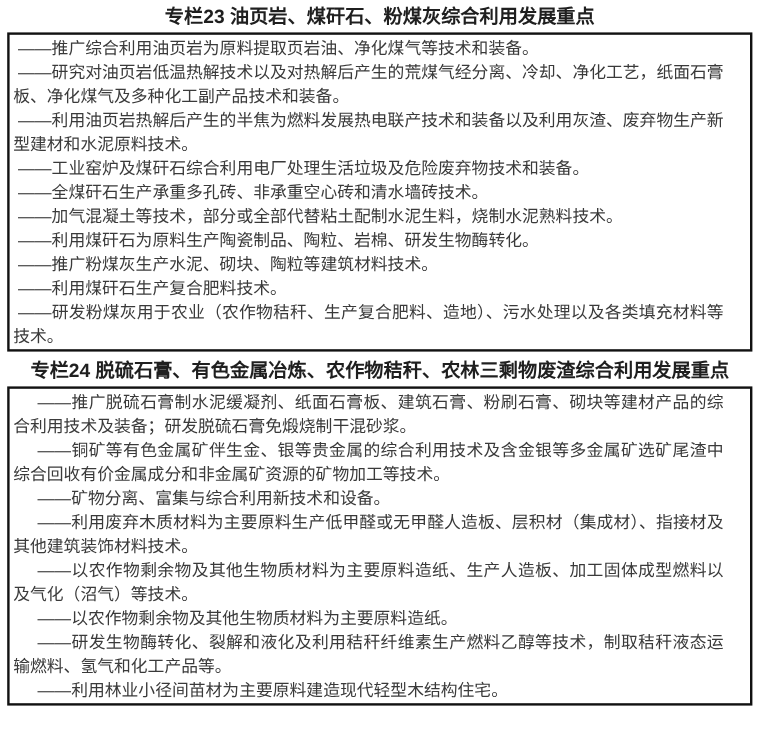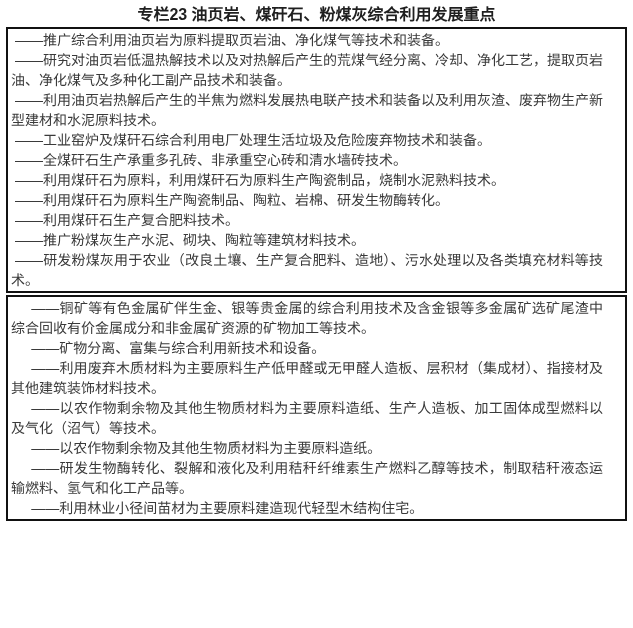--- a/index.html
+++ b/index.html
@@ -46,33 +46,35 @@
 </style>
 </head>
 <body>
 
 <div class="page">
 
   <div class="box-title">专栏23 油页岩、煤矸石、粉煤灰综合利用发展重点</div>
 
   <div class="text-box box-23">
     <p>——推广综合利用油页岩为原料提取页岩油、净化煤气等技术和装备。</p>
-    <p>——研究对油页岩低温热解技术以及对热解后产生的荒煤气经分离、冷却、净化工艺，提取页岩油、净化煤气及多种化工副产品技术和装备。</p>
+    <p>——研究对油页岩低温热解技术以及对热解后产生的荒煤气经分离、冷却、净化工艺，纸面石膏板、净化煤气及多种化工副产品技术和装备。</p>
     <p>——利用油页岩热解后产生的半焦为燃料发展热电联产技术和装备以及利用灰渣、废弃物生产新型建材和水泥原料技术。</p>
     <p>——工业窑炉及煤矸石综合利用电厂处理生活垃圾及危险废弃物技术和装备。</p>
     <p>——全煤矸石生产承重多孔砖、非承重空心砖和清水墙砖技术。</p>
-    <p>——利用煤矸石为原料，利用煤矸石为原料生产陶瓷制品，烧制水泥熟料技术。</p>
+    <p>——加气混凝土等技术，部分或全部代替粘土配制水泥生料，烧制水泥熟料技术。</p>
     <p>——利用煤矸石为原料生产陶瓷制品、陶粒、岩棉、研发生物酶转化。</p>
+    <p>——推广粉煤灰生产水泥、砌块、陶粒等建筑材料技术。</p>
     <p>——利用煤矸石生产复合肥料技术。</p>
-    <p>——推广粉煤灰生产水泥、砌块、陶粒等建筑材料技术。</p>
-    <p>——研发粉煤灰用于农业（改良土壤、生产复合肥料、造地）、污水处理以及各类填充材料等技术。</p>
+    <p>——研发粉煤灰用于农业（农作物秸秆、生产复合肥料、造地）、污水处理以及各类填充材料等技术。</p>
   </div>
 
+  <div class="box-title second">专栏24 脱硫石膏、有色金属冶炼、农作物秸秆、农林三剩物废渣综合利用发展重点</div>
 
   <div class="text-box box-24">
+    <p>——推广脱硫石膏制水泥缓凝剂、纸面石膏板、建筑石膏、粉刷石膏、砌块等建材产品的综合利用技术及装备；研发脱硫石膏免煅烧制干混砂浆。</p>
     <p>——铜矿等有色金属矿伴生金、银等贵金属的综合利用技术及含金银等多金属矿选矿尾渣中综合回收有价金属成分和非金属矿资源的矿物加工等技术。</p>
     <p>——矿物分离、富集与综合利用新技术和设备。</p>
     <p>——利用废弃木质材料为主要原料生产低甲醛或无甲醛人造板、层积材（集成材）、指接材及其他建筑装饰材料技术。</p>
     <p>——以农作物剩余物及其他生物质材料为主要原料造纸、生产人造板、加工固体成型燃料以及气化（沼气）等技术。</p>
     <p>——以农作物剩余物及其他生物质材料为主要原料造纸。</p>
     <p>——研发生物酶转化、裂解和液化及利用秸秆纤维素生产燃料乙醇等技术，制取秸秆液态运输燃料、氢气和化工产品等。</p>
     <p>——利用林业小径间苗材为主要原料建造现代轻型木结构住宅。</p>
   </div>
 
 </div>

